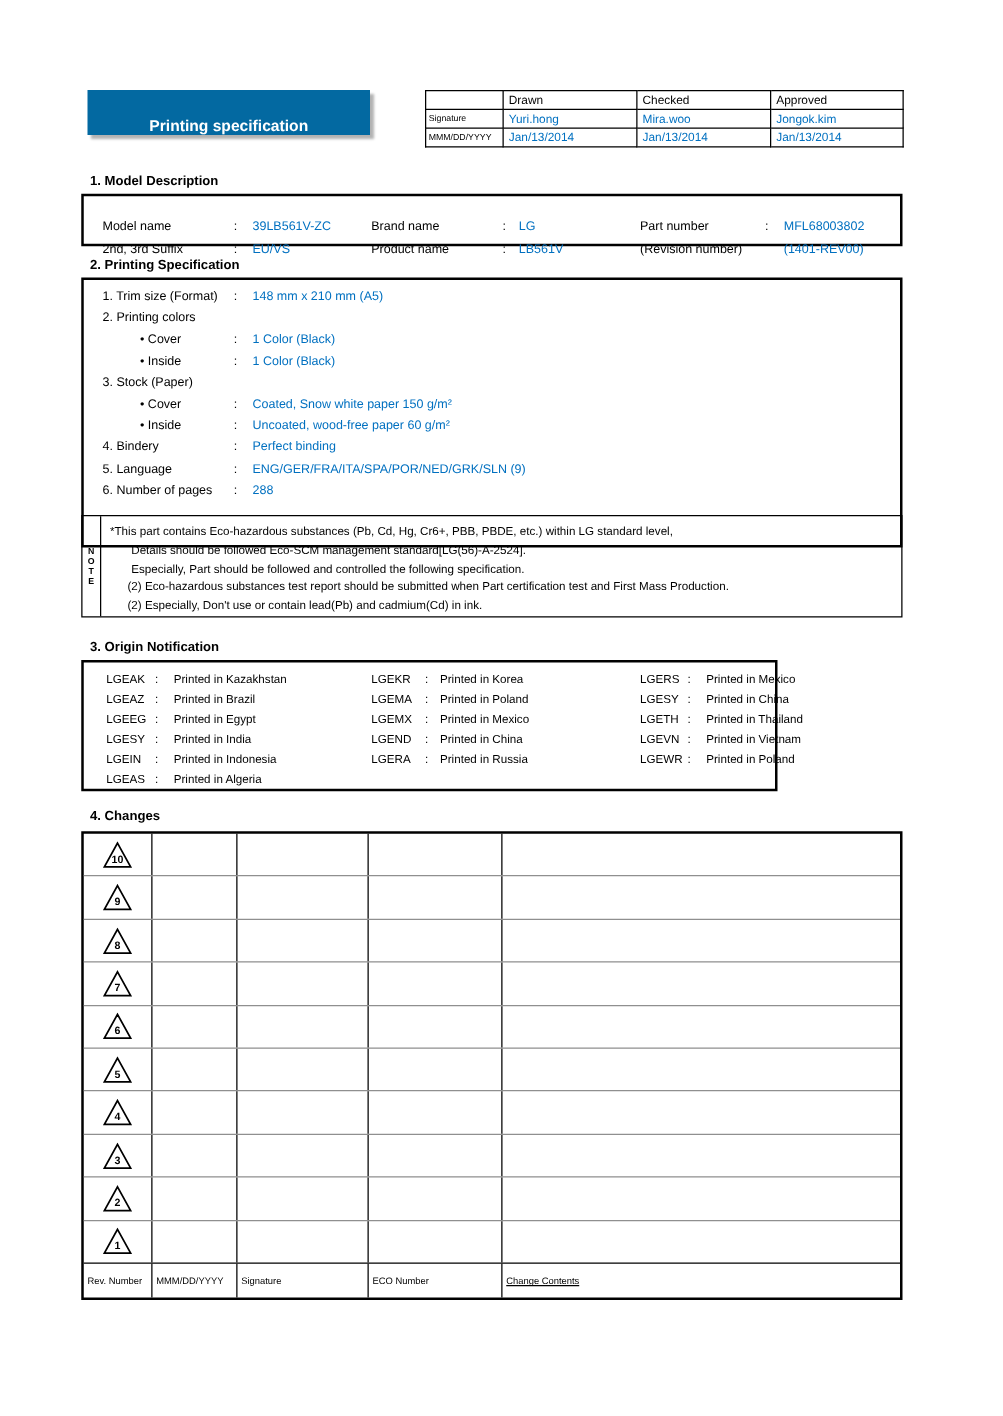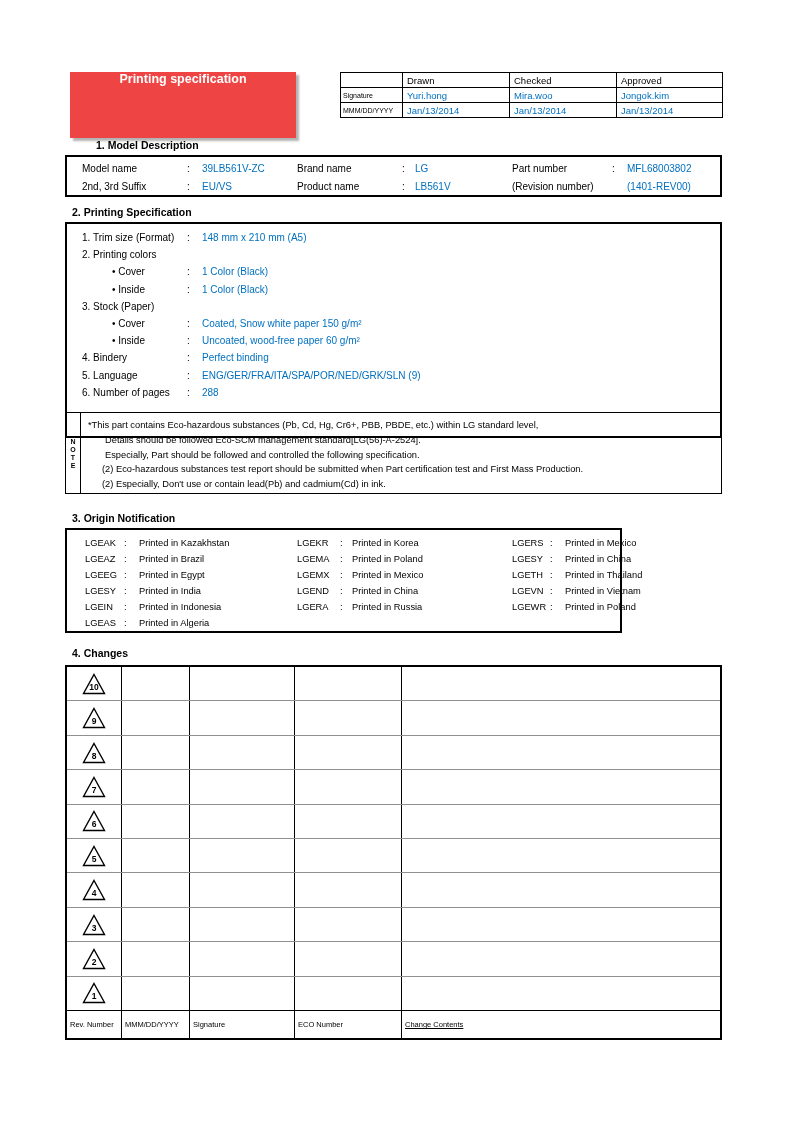--- a/index.html
+++ b/index.html
@@ -1,38 +1,38 @@
 <!DOCTYPE html>
 <html><head>
 <meta charset="utf-8">
 <style>
   * { box-sizing: border-box; margin: 0; padding: 0; }
   html, body { width: 802px; height: 1133px; background: #ffffff; font-family: "Liberation Sans", sans-serif; color: #000; }
   .page { position: relative; width: 802px; height: 1133px; background: #fff; overflow: hidden; }
   .blue { color: #0070C0; font-weight: normal; }
 
   
-  .title-box { position: absolute; left: 70px; top: 72px; width: 226px; height: 66px;
-    background: #ef4444; color: #fff; display: flex; align-items: flex-start; justify-content: center;
+  .title-box { position: absolute; left: 70px; top: 72px; width: 226px; height: 36px;
+    background: #0369a1; color: #fff; display: flex; align-items: flex-end; justify-content: center;
     font-weight: bold; font-size: 12.5px; box-shadow: 3px 3px 2px rgba(0,0,0,0.30); }
 
   
   .approval { position: absolute; left: 340px; top: 72px; width: 382px; border-collapse: collapse; table-layout: fixed; }
   .approval td { border: 1px solid #000; font-size: 9.5px; padding: 1px 4px; height: 15px; vertical-align: middle; overflow: hidden; white-space: nowrap; }
   .approval .tiny { font-size: 7px; padding: 1px 2px; }
   .approval .sig-val { color: #0070C0; }
 
   .section-heading { position: absolute; font-weight: bold; font-size: 10.5px; white-space: nowrap; }
-  .h-model   { left: 72px; top: 139px; margin-left: 24px; }
+  .h-model   { left: 72px; top: 139px; }
   .h-print   { left: 72px; top: 206px; }
   .h-origin  { left: 72px; top: 512px; }
   .h-changes { left: 72px; top: 647px; }
 
   
-  .model-table { position: absolute; left: 65px; top: 155px; width: 657px; height: 42px; border: 2px solid #000; padding-top: 2px; }
+  .model-table { position: absolute; left: 65px; top: 155px; width: 657px; height: 42px; border: 2px solid #000; padding-top: 15px; }
   .model-row { display: grid; grid-template-columns: 105px 15px 95px 105px 13px 97px 100px 15px 1fr;
     padding-left: 15px; height: 18px; align-items: center; font-size: 10px; white-space: nowrap; }
 
   
   .spec-table { position: absolute; left: 65px; top: 222px; width: 657px; height: 216px; border: 2px solid #000; padding-top: 5px; }
   .spec-row { display: grid; grid-template-columns: 105px 15px 1fr; padding-left: 15px; height: 17.2px; align-items: center; font-size: 10px; white-space: nowrap; }
   .spec-row.indent { grid-template-columns: 75px 15px 1fr; padding-left: 45px; }
 
   
   .note-table { position: absolute; left: 65px; top: 412px; width: 657px; height: 82px; border: 1.5px solid #000; display: flex; }

